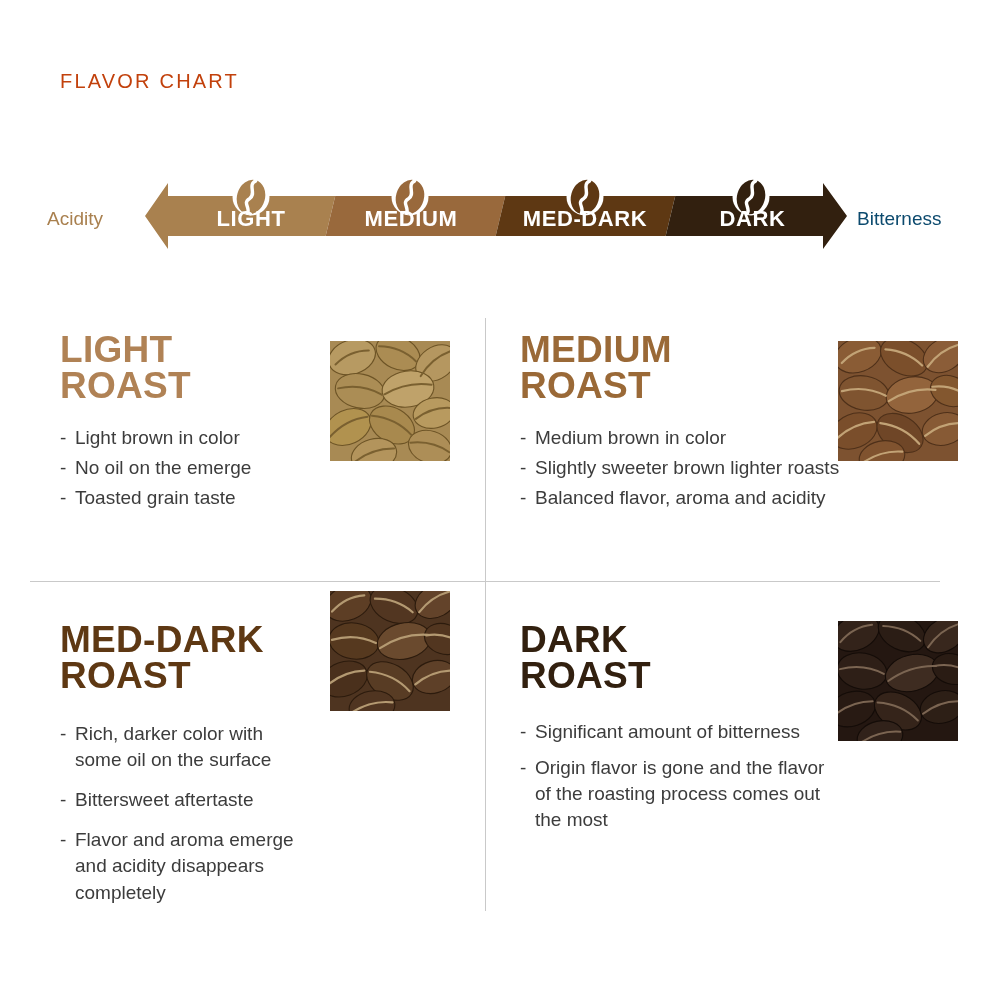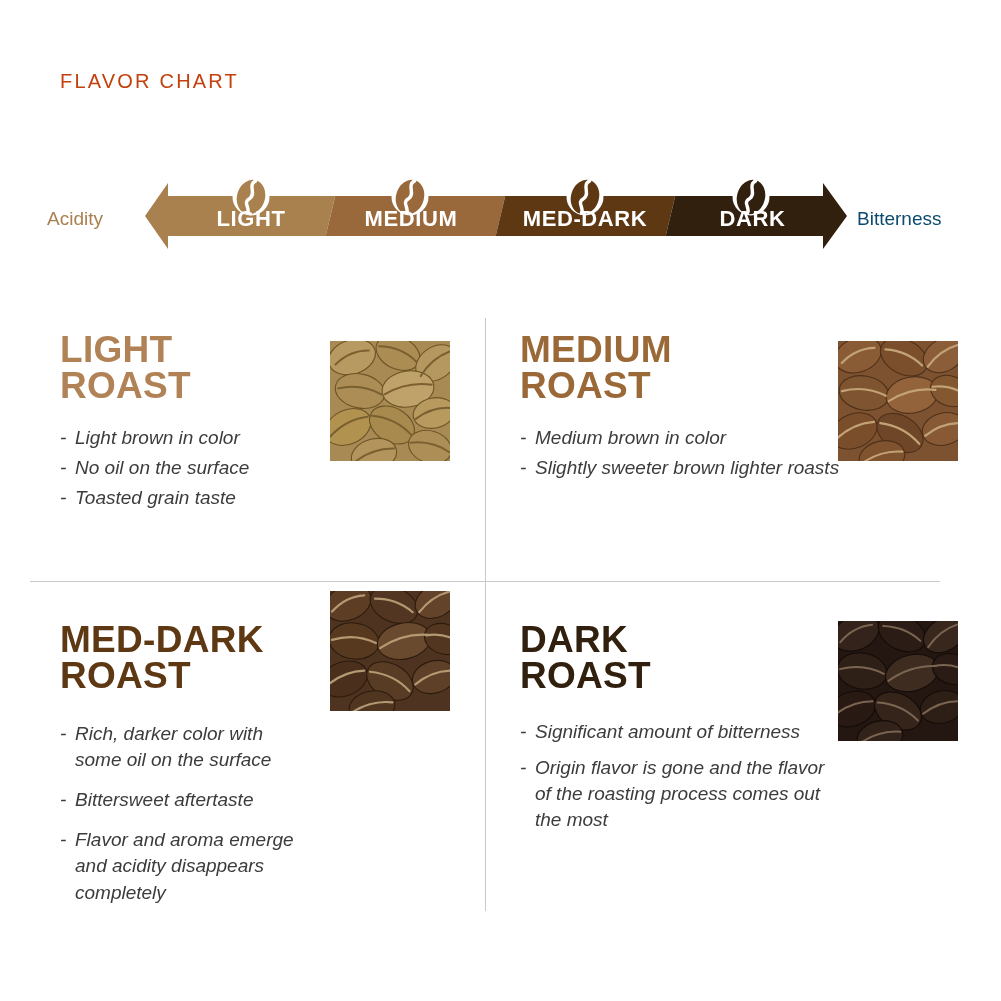--- a/index.html
+++ b/index.html
@@ -93,21 +93,20 @@
   #quadrant-dark    .roast-heading { color:#32200f; }
 
   .bullet-list { list-style:none; margin:0; padding:0; }
   .bullet-item {
     font-size:19px;
     color:#3c3c3c;
     line-height:1.38;
     padding-left:15px;
     position:relative;
     white-space:pre-line;
-    font-style:italic;
   }
   .bullet-item::before {
     content:"-";
     position:absolute;
     left:0; top:0;
     color:#3c3c3c;
   }
 
   #quadrant-light  .bullet-list { margin-top:20px; }
   #quadrant-light  .bullet-item { margin-bottom:4px; }
@@ -192,31 +191,32 @@
 
 <div id="divider-horizontal"></div>
 <div id="divider-vertical-top"></div>
 <div id="divider-vertical-bottom"></div>
 
 <div class="quadrant" id="quadrant-light">
   <div class="roast-heading">LIGHT
 ROAST</div>
   <ul class="bullet-list">
     <li class="bullet-item">Light brown in color</li>
-    <li class="bullet-item">No oil on the surface</li>
+    <li class="bullet-item">No oil on the emerge</li>
     <li class="bullet-item">Toasted grain taste</li>
   </ul>
 </div>
 
 <div class="quadrant" id="quadrant-medium">
   <div class="roast-heading">MEDIUM
 ROAST</div>
   <ul class="bullet-list">
     <li class="bullet-item">Medium brown in color</li>
     <li class="bullet-item">Slightly sweeter brown lighter roasts</li>
+    <li class="bullet-item">Balanced flavor, aroma and acidity</li>
   </ul>
 </div>
 
 <div class="quadrant" id="quadrant-meddark">
   <div class="roast-heading">MED-DARK
 ROAST</div>
   <ul class="bullet-list">
     <li class="bullet-item">Rich, darker color with
 some oil on the surface</li>
     <li class="bullet-item">Bittersweet aftertaste</li>

